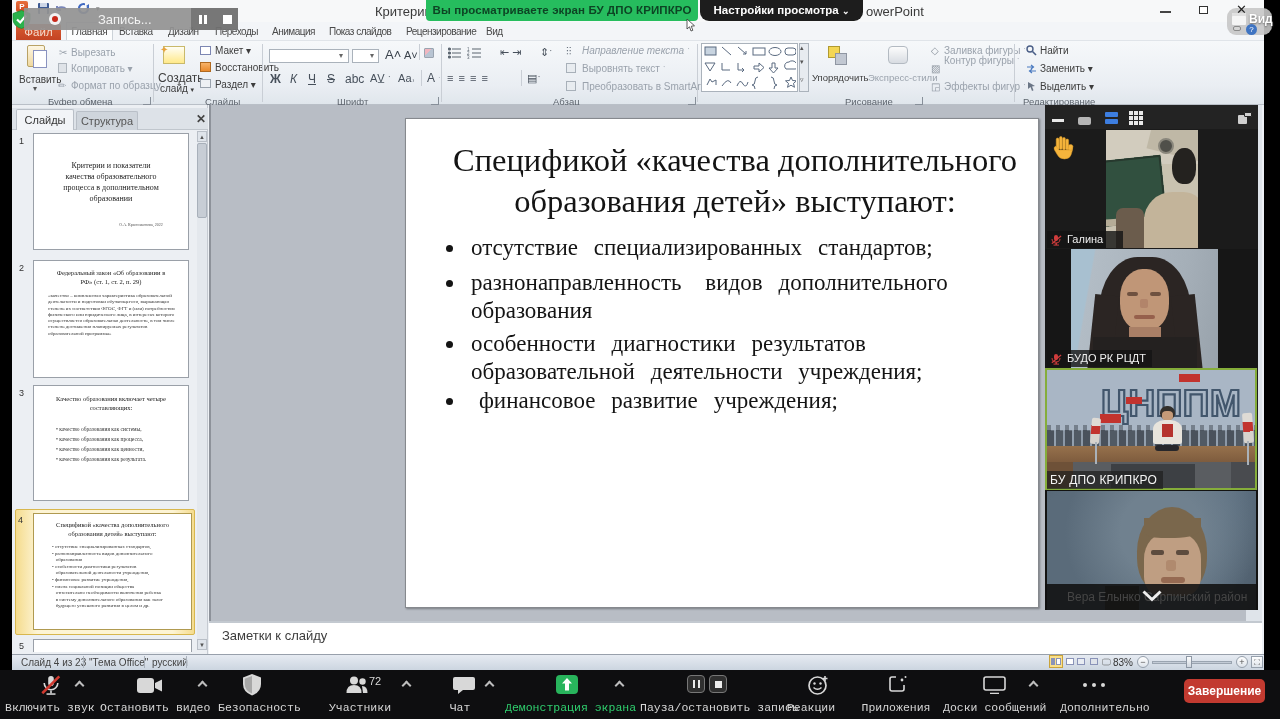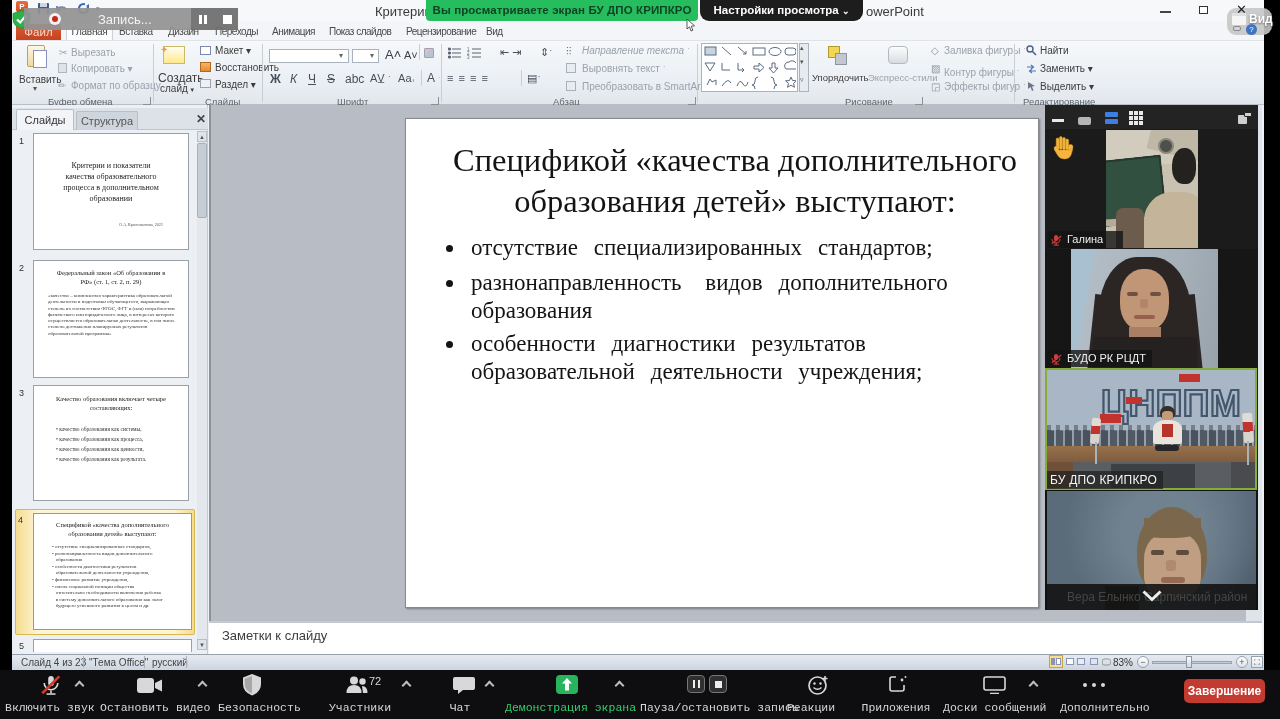--- a/index.html
+++ b/index.html
@@ -141,21 +141,21 @@
 
   <div class="abs" style="left:828px; top:46px; width:12px; height:12px; background:#f3d654; border:1px solid #b09a30;"></div>
   <div class="abs" style="left:835px; top:53px; width:12px; height:12px; background:#c2c8d2; border:1px solid #8f96a2;"></div>
   <div class="abs" style="left:812px; top:72px; font-size:9.5px; color:#3d3d3d;">Упорядочить</div>
   <div class="abs" style="left:888px; top:46px; width:20px; height:18px; background:linear-gradient(#fcfcfc,#d8dce2); border:1px solid #b3bac2; border-radius:4px;"></div>
   <div class="abs" style="left:868px; top:72px; font-size:9.5px; color:#9aa2ac;">Экспресс-стили</div>
 
   <div class="abs" style="left:931px; top:45px; font-size:10px; color:#8d959f;">◇</div>
   <div class="abs" style="left:944px; top:45px; font-size:10px; color:#9aa2ac;">Заливка фигуры ˑ</div>
   <div class="abs" style="left:931px; top:63px; font-size:10px; color:#8d959f;">▨</div>
-  <div class="abs" style="left:944px; top:67px; font-size:10px; color:#9aa2ac;">Контур фигуры ˑ</div>
+  <div class="abs" style="left:944px; top:55px; font-size:10px; color:#9aa2ac;">Контур фигуры ˑ</div>
   <div class="abs" style="left:931px; top:81px; font-size:10px; color:#8d959f;">◲</div>
   <div class="abs" style="left:944px; top:81px; font-size:10px; color:#9aa2ac;">Эффекты фигур ˑ</div>
   <div class="abs" style="left:845px; top:96px; font-size:9.5px; color:#5d646d;">Рисование</div>
   <div class="abs" style="left:915px; top:97px; width:8px; height:8px; border-right:1px solid #878f99; border-bottom:1px solid #878f99;"></div>
   <div class="abs" style="left:1014px; top:44px; width:1px; height:58px; background:#c9ced5;"></div>
 
   <svg class="abs" style="left:1026px; top:45px;" width="11" height="11" viewBox="0 0 11 11">
       <circle cx="4" cy="4" r="3" stroke="#4a5e86" stroke-width="1.4" fill="none"></circle>
       <line x1="6.5" y1="6.5" x2="10" y2="10" stroke="#4a5e86" stroke-width="1.6"></line>
     </svg>
@@ -211,20 +211,21 @@
 
   <div class="abs" style="left:405px; top:118px; width:634px; height:490px; background:#fff; border:1px solid #86898e; box-shadow:1px 1px 2px rgba(0,0,0,.35);"></div>
   <div class="abs" style="left:405px; top:118px; width:634px; height:490px; font-family:'Liberation Serif',serif; color:#141414; overflow:hidden;">
     <div style="position:absolute; left:13px; top:22px; width:634px; text-align:center; font-size:32.5px; line-height:40.5px; white-space:pre;">Спецификой «качества дополнительного
 образования детей» выступают:</div>
     <div class="sb" style="top:151px;"><span class="dot"></span>разнонаправленность   видов  дополнительного
 образования</div>
     <div class="sb" style="top:116px;"><span class="dot"></span>отсутствие  специализированных  стандартов;</div>
     <div class="sb" style="top:212px;"><span class="dot"></span>особенности  диагностики  результатов
 образовательной  деятельности  учреждения;</div>
+    <div class="sb" style="top:269px;"><span class="dot"></span> финансовое  развитие  учреждения;</div>
     <style>
       .sb { position:absolute; left:66px; width:560px; font-size:23px; line-height:27.5px; white-space:pre; word-spacing:2.2px; }
       .dot { position:absolute; left:-25px; top:11px; width:7px; height:7px; border-radius:50%; background:#141414; }
     </style>
   </div>
 
   <div class="abs" style="left:1246px; top:105px; width:16px; height:516px; background:#dfe4ea;"></div>
   <div class="abs" style="left:1248px; top:624px; width:13px; height:12px; background:#e6eaef; border:1px solid #aeb5bd; font-size:7px; color:#555; text-align:center; line-height:11px;">▲</div>
   <div class="abs" style="left:1248px; top:637px; width:13px; height:12px; background:#e6eaef; border:1px solid #aeb5bd; font-size:7px; color:#555; text-align:center; line-height:11px;">▼</div>
 

